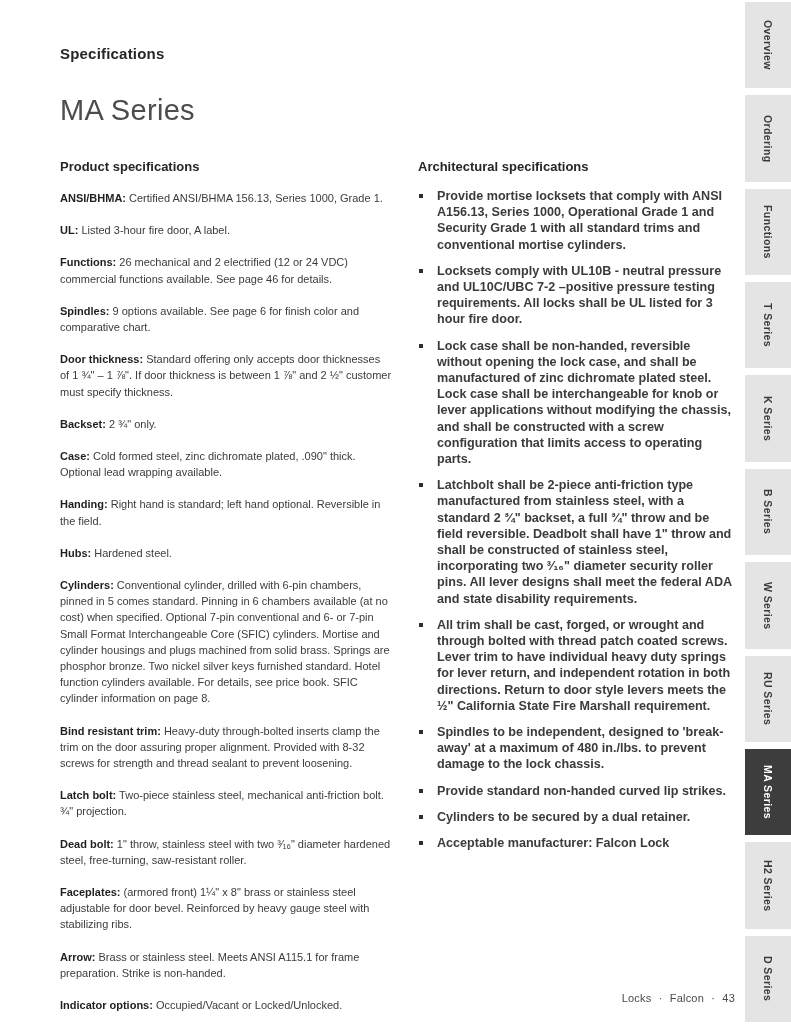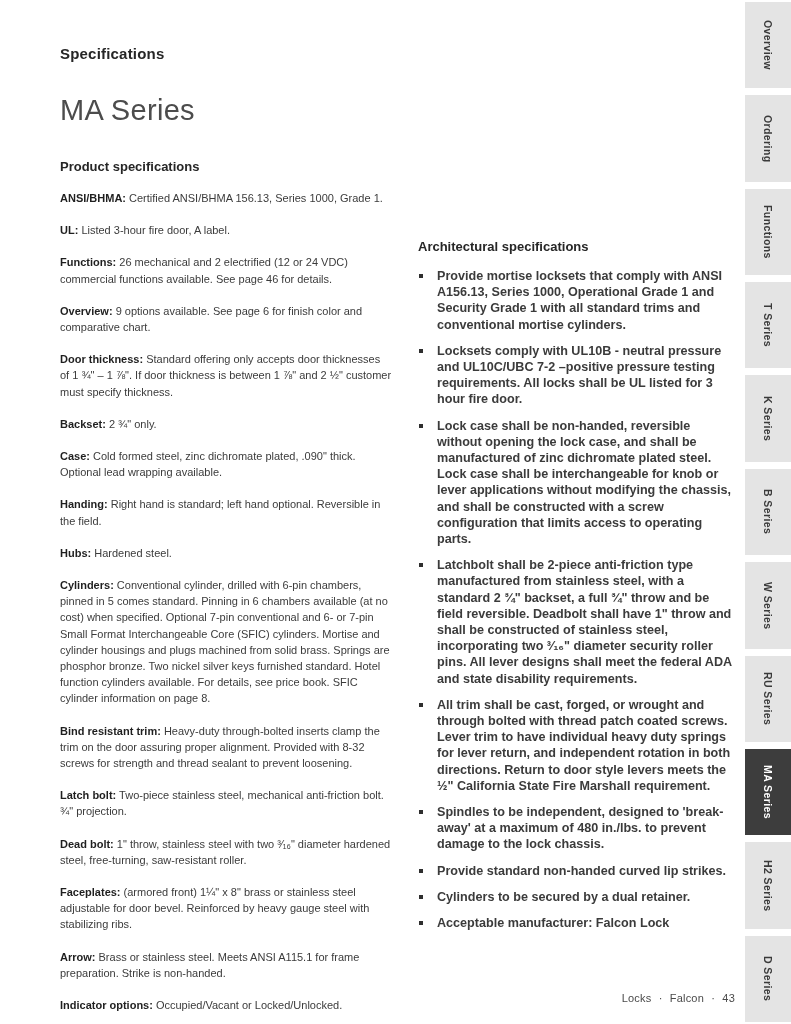--- a/index.html
+++ b/index.html
@@ -14,21 +14,21 @@
   .content { position:absolute; left:60px; top:0; width:676px; }
   .eyebrow {
     margin-top:45px;
     font-size:15px; font-weight:bold; color:#262626; letter-spacing:0.2px;
   }
   .title {
     margin:33px 0 0 0;
     font-size:29px; font-weight:300; color:#4c4c4c; letter-spacing:0.3px;
     line-height:1.1;
   }
-  .columns { display:flex; gap:26px; margin-top:32px;align-items:center; }
+  .columns { display:flex; gap:26px; margin-top:32px; }
   .col-left  { width:332px; flex:0 0 332px; }
   .col-right { width:318px; flex:0 0 318px; }
   .col-heading {
     font-size:13px; font-weight:bold; color:#262626;
     margin:0 0 14px 0;
   }
   .spec-item {
     font-size:11px; line-height:16.2px;
     margin:16px 0 8px 0; color:#3b3b3b;
   }
@@ -75,21 +75,21 @@
   <div class="eyebrow">Specifications</div>
   <h1 class="title">MA Series</h1>
 
   <div class="columns">
     <section class="col-left">
       <h2 class="col-heading">Product specifications</h2>
       <div id="product-list">
           <p class="spec-item"><b>ANSI/BHMA:</b> Certified ANSI/BHMA 156.13, Series 1000, Grade 1.</p>
           <p class="spec-item"><b>UL:</b> Listed 3-hour fire door, A label.</p>
           <p class="spec-item"><b>Functions:</b> 26 mechanical and 2 electrified (12 or 24 VDC) commercial functions available. See page 46 for details.</p>
-          <p class="spec-item"><b>Overview:</b> 9 options available. See page 6 for finish color and comparative chart.</p>
+          <p class="spec-item"><b>Spindles:</b> 9 options available. See page 6 for finish color and comparative chart.</p>
           <p class="spec-item"><b>Door thickness:</b> Standard offering only accepts door thicknesses of 1 ¾" – 1 ⅞". If door thickness is between 1 ⅞" and 2 ½" customer must specify thickness.</p>
           <p class="spec-item"><b>Backset:</b> 2 ¾" only.</p>
           <p class="spec-item"><b>Case:</b> Cold formed steel, zinc dichromate plated, .090" thick. Optional lead wrapping available.</p>
           <p class="spec-item"><b>Handing:</b> Right hand is standard; left hand optional. Reversible in the field.</p>
           <p class="spec-item"><b>Hubs:</b> Hardened steel.</p>
           <p class="spec-item"><b>Cylinders:</b> Conventional cylinder, drilled with 6-pin chambers, pinned in 5 comes standard. Pinning in 6 chambers available (at no cost) when specified. Optional 7-pin conventional and 6- or 7-pin Small Format Interchangeable Core (SFIC) cylinders. Mortise and cylinder housings and plugs machined from solid brass. Springs are phosphor bronze. Two nickel silver keys furnished standard. Hotel function cylinders available. For details, see price book. SFIC cylinder information on page 8.</p>
           <p class="spec-item"><b>Bind resistant trim:</b> Heavy-duty through-bolted inserts clamp the trim on the door assuring proper alignment. Provided with 8-32 screws for strength and thread sealant to prevent loosening.</p>
           <p class="spec-item"><b>Latch bolt:</b> Two-piece stainless steel, mechanical anti-friction bolt. ¾" projection.</p>
           <p class="spec-item"><b>Dead bolt:</b> 1" throw, stainless steel with two ³⁄₁₆" diameter hardened steel, free-turning, saw-resistant roller.</p>
           <p class="spec-item"><b>Faceplates:</b> (armored front) 1¼" x 8" brass or stainless steel adjustable for door bevel. Reinforced by heavy gauge steel with stabilizing ribs.</p>

